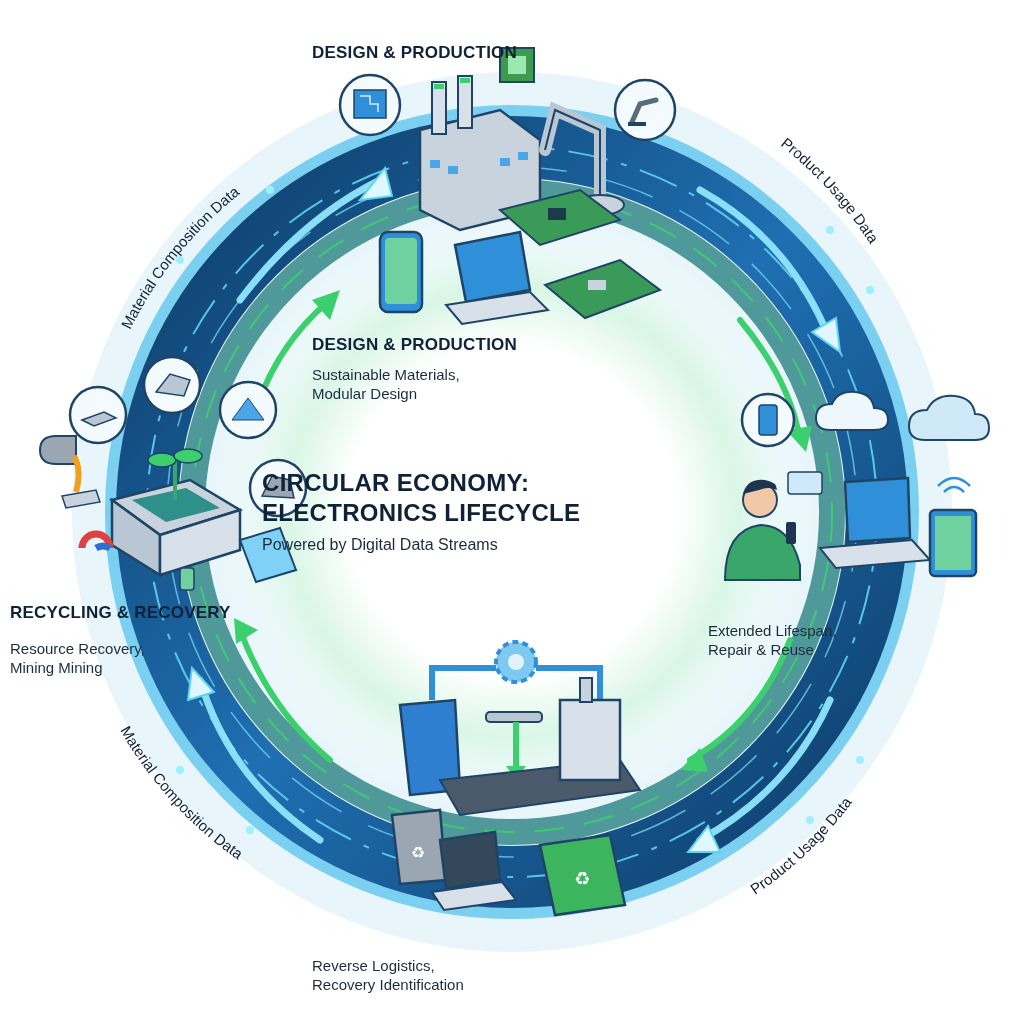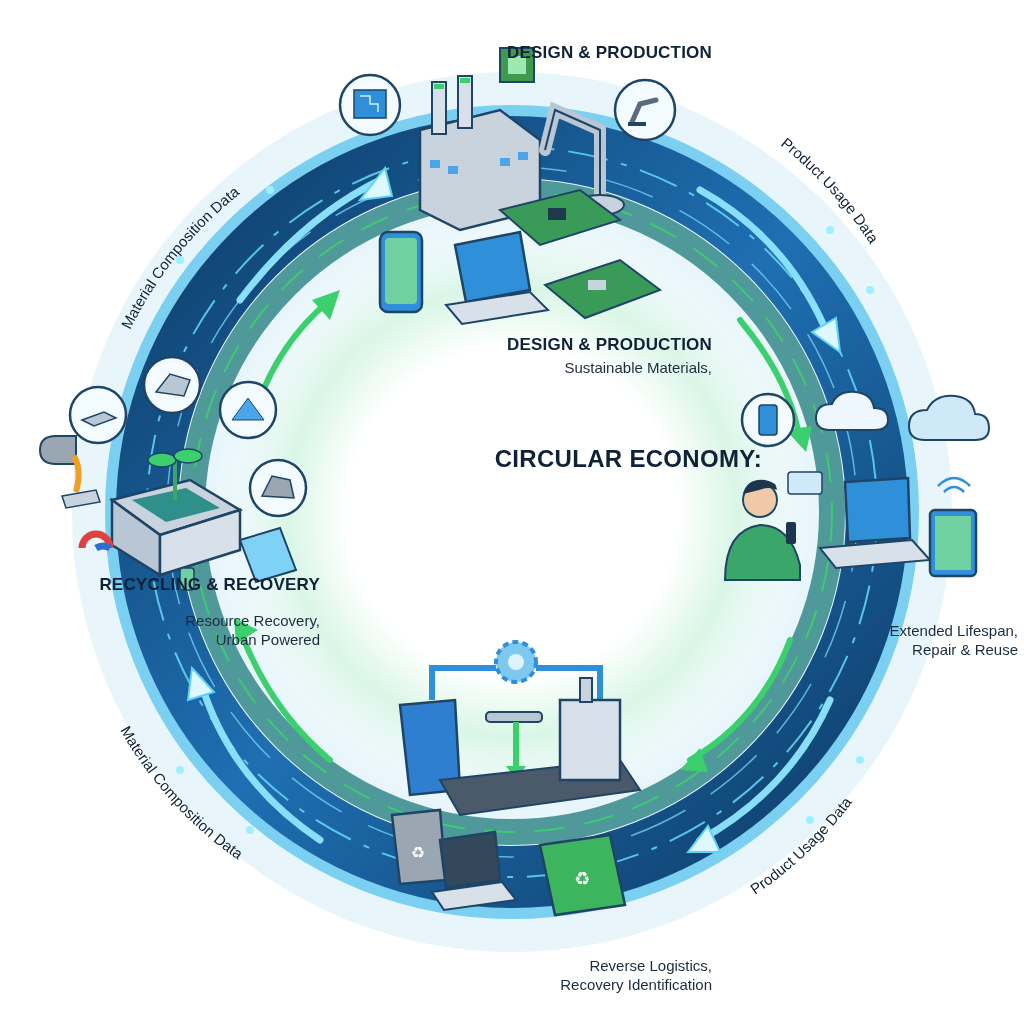--- a/index.html
+++ b/index.html
@@ -1,20 +1,20 @@
 <!DOCTYPE html>
 <html><head>
 <meta charset="utf-8">
 <style>
   * { box-sizing: border-box; margin: 0; padding: 0; }
   html, body { width: 1024px; height: 1024px; overflow: hidden; background: #ffffff; }
   body { font-family: "Liberation Sans", "DejaVu Sans", sans-serif; color: #0f2238; position: relative; }
   .stage { position: absolute; left: 0; top: 0; width: 1024px; height: 1024px; }
   svg.bg { position: absolute; left: 0; top: 0; }
-  .label { position: absolute; text-align: right; }
+  .label { position: absolute; text-align: left; }
   .stage-title { font-weight: 700; font-size: 17px; letter-spacing: 0.2px; color: #0f2238; white-space: nowrap; }
   .stage-sub { font-size: 15px; color: #1d2c3d; line-height: 19px; white-space: nowrap; }
   .center-title { font-weight: 700; font-size: 24px; line-height: 30px; color: #0f2238; letter-spacing: 0.3px; white-space: nowrap; }
   .center-sub { font-size: 16px; color: #1d2c3d; margin-top: 8px; white-space: nowrap; }
 </style>
 </head>
 <body>
 
 <div class="stage">
 
@@ -252,31 +252,34 @@
         <polygon points="240,540 280,528 296,570 256,582" fill="#7fd2f5" stroke="#1e4466" stroke-width="2"></polygon>
         <rect x="180" y="568" width="14" height="22" rx="3" fill="#6fd0a0" stroke="#1e4466" stroke-width="1.5"></rect>
       </g>
     </g>
   </svg>
 
   <div class="label stage-title" style="left:312px; top:43px; width:400px;">DESIGN &amp; PRODUCTION</div>
 
   <div class="label" style="left:312px; top:335px; width:400px;">
     <div class="stage-title">DESIGN &amp; PRODUCTION</div>
-    <div class="stage-sub" style="margin-top:3px;">Sustainable Materials,</div>
-  </div>
-
-  <div class="label" style="left:262px; top:444px; width:500px;">
+    <div class="stage-sub" style="margin-top:10px;">Sustainable Materials,</div>
+    <div class="stage-sub">Modular Design</div>
+  </div>
+
+  <div class="label" style="left:262px; top:468px; width:500px;">
     <div class="center-title">CIRCULAR ECONOMY:</div>
-  </div>
-
-  <div class="label" style="left:10px; top:575px; width:310px;">
+    <div class="center-title">ELECTRONICS LIFECYCLE</div>
+    <div class="center-sub">Powered by Digital Data Streams</div>
+  </div>
+
+  <div class="label" style="left:10px; top:603px; width:310px;">
     <div class="stage-title">RECYCLING &amp; RECOVERY</div>
     <div class="stage-sub" style="margin-top:16px;">Resource Recovery,</div>
-    <div class="stage-sub">Urban Powered</div>
+    <div class="stage-sub">Mining Mining</div>
   </div>
 
   <div class="label" style="left:708px; top:601px; width:310px;">
     <div class="stage-sub" style="margin-top:20px;">Extended Lifespan,</div>
     <div class="stage-sub">Repair &amp; Reuse</div>
   </div>
 
   <div class="label" style="left:312px; top:943px; width:400px;">
     <div class="stage-sub" style="margin-top:13px;">Reverse Logistics,</div>
     <div class="stage-sub">Recovery Identification</div>

